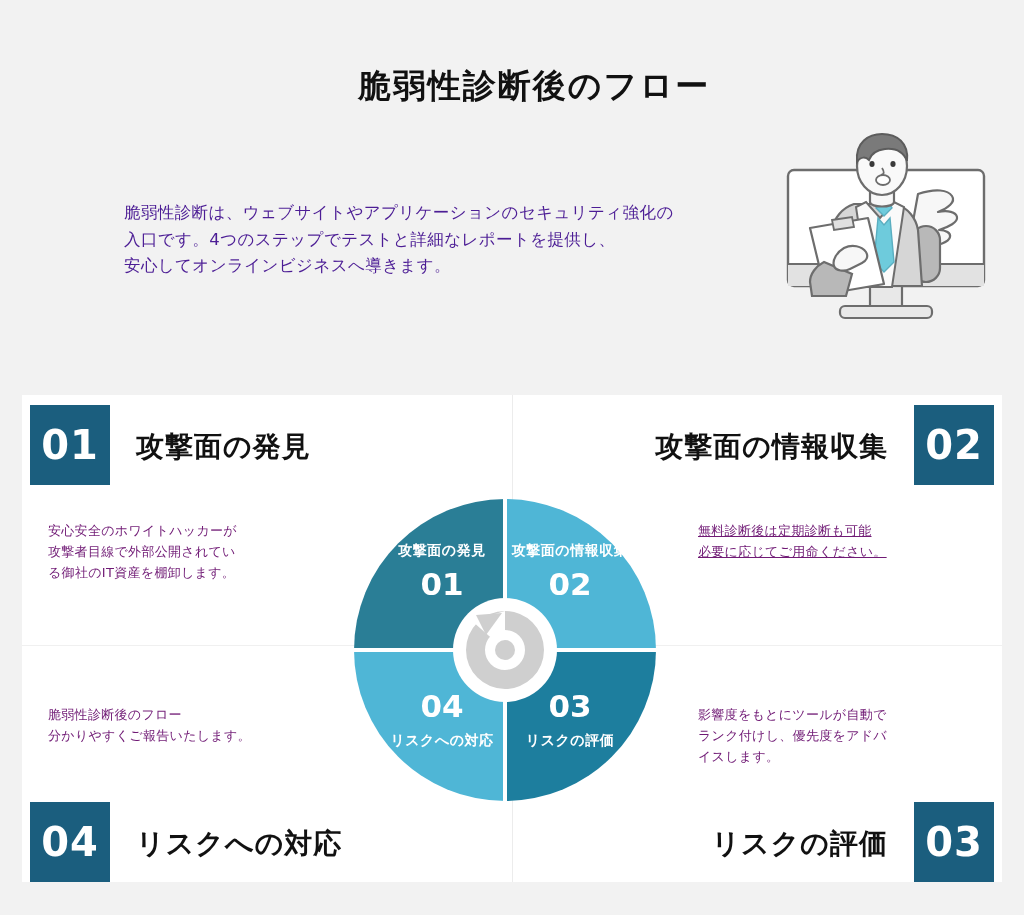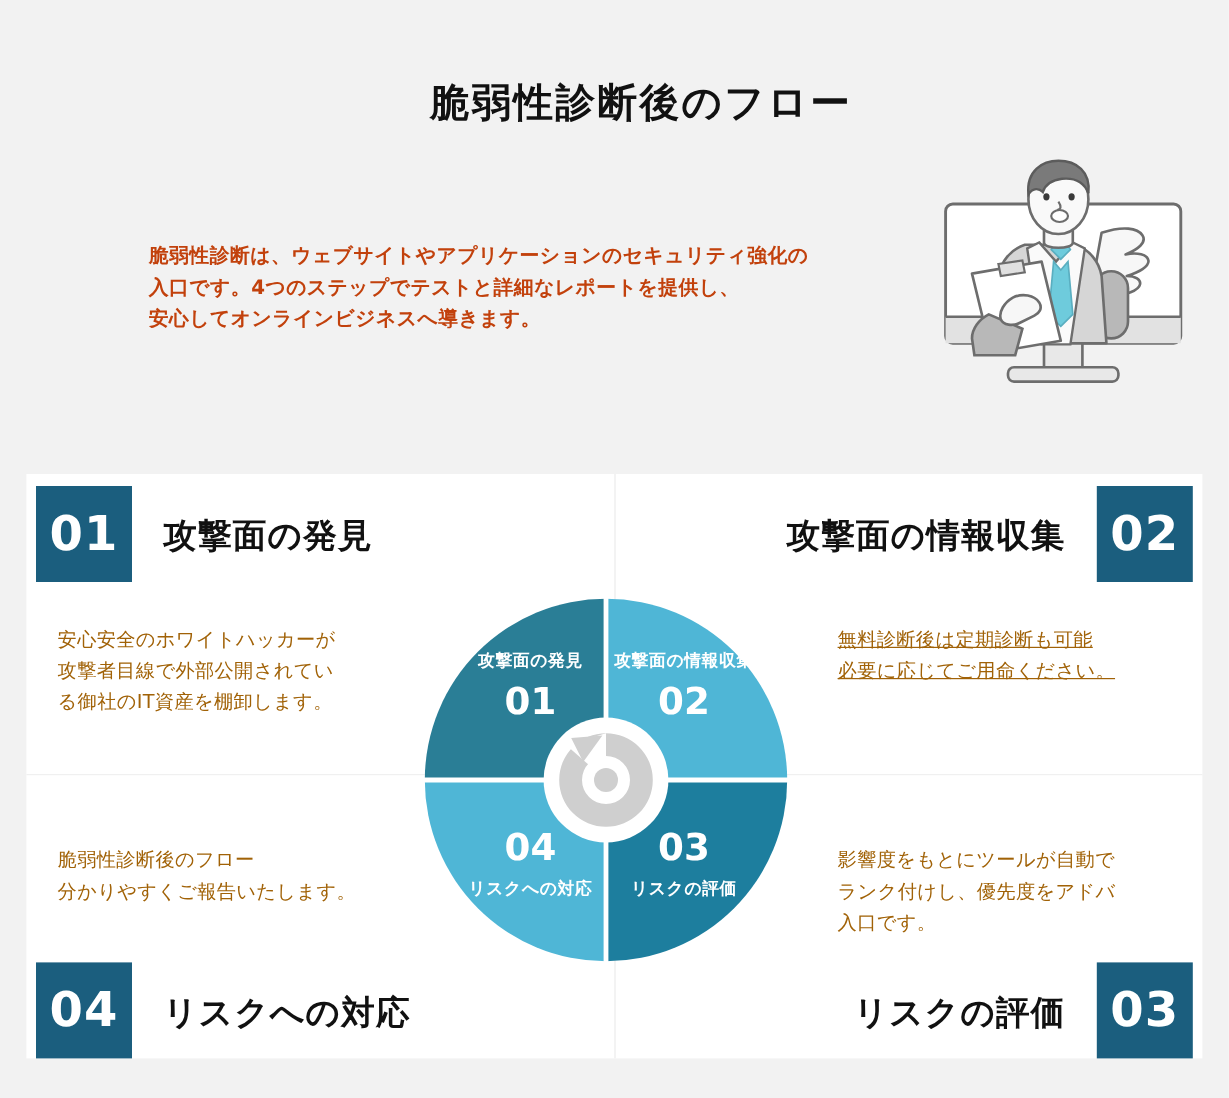--- a/index.html
+++ b/index.html
@@ -15,21 +15,21 @@
   #page-title {
     position:absolute; top:64px; left:0; width:1024px;
     text-align:center;
     font-size:33px; font-weight:bold; color:#111;
     letter-spacing:2px;
     margin-left:22px;
   }
 
   #intro-text {
     position:absolute; top:200px; left:124px; width:640px;
-    font-size:16.5px; font-weight:bold; color:#c2410c;
+    font-size:16.5px; font-weight:normal; color:#4c1d95;
     line-height:1.62; letter-spacing:0.4px;
     white-space:pre-line;
   }
 
   
   #hero-illustration {
     position:absolute; top:132px; left:766px;
     width:240px; height:190px;
   }
 
@@ -71,21 +71,21 @@
     white-space:nowrap;
   }
   #heading-01 { left:136px; top:428px; }
   #heading-02 { right:136px; top:428px; text-align:right; }
   #heading-04 { left:136px; top:825px; }
   #heading-03 { right:136px; top:825px; text-align:right; }
 
   
   .q-body {
     position:absolute;
-    font-size:16px; color:#a16207;
+    font-size:13px; color:#701a75;
     line-height:1.62; letter-spacing:0.3px;
     white-space:pre-line;
   }
   #body-01 { left:48px;  top:520px; width:310px; }
   #body-02 { left:698px; top:520px; width:300px;text-decoration:underline; }
   #body-04 { left:48px;  top:704px; width:310px; }
   #body-03 { left:698px; top:704px; width:300px; }
 
   
   #center-wheel {
@@ -165,21 +165,21 @@
 <div id="heading-03" class="q-heading">リスクの評価</div>
 <div id="heading-04" class="q-heading">リスクへの対応</div>
 
 <div id="body-01" class="q-body">安心安全のホワイトハッカーが
 攻撃者目線で外部公開されてい
 る御社のIT資産を棚卸します。</div>
 <div id="body-02" class="q-body">無料診断後は定期診断も可能
 必要に応じてご用命ください。</div>
 <div id="body-03" class="q-body">影響度をもとにツールが自動で
 ランク付けし、優先度をアドバ
-入口です。</div>
+イスします。</div>
 <div id="body-04" class="q-body">脆弱性診断後のフロー
 分かりやすくご報告いたします。</div>
 
 <div id="center-wheel">
   <svg viewBox="0 0 306 306" width="306" height="306">
 
     <path d="M153 153 L153 2 A151 151 0 0 0 2 153 Z" id="wq1" fill="#2a7e96"></path>
 
     <path d="M153 153 L304 153 A151 151 0 0 0 153 2 Z" id="wq2" fill="#4fb6d6"></path>
 

